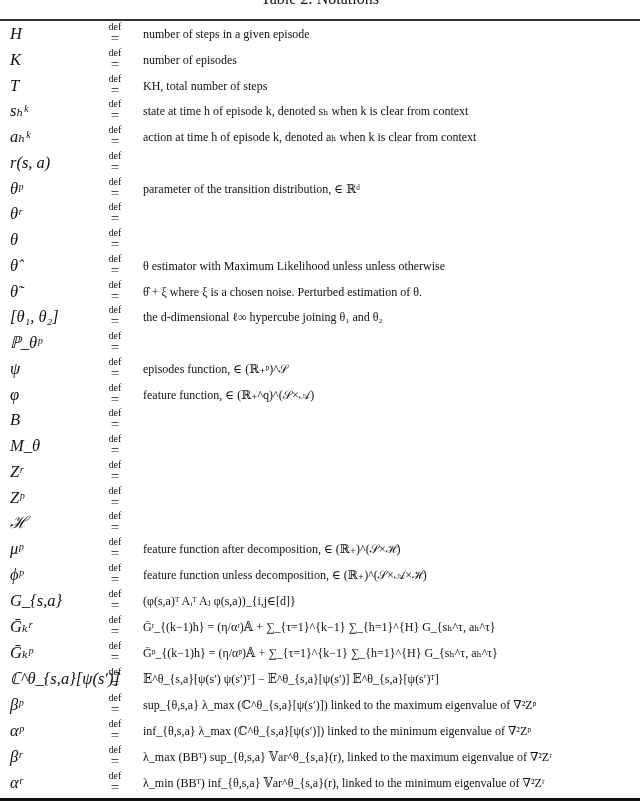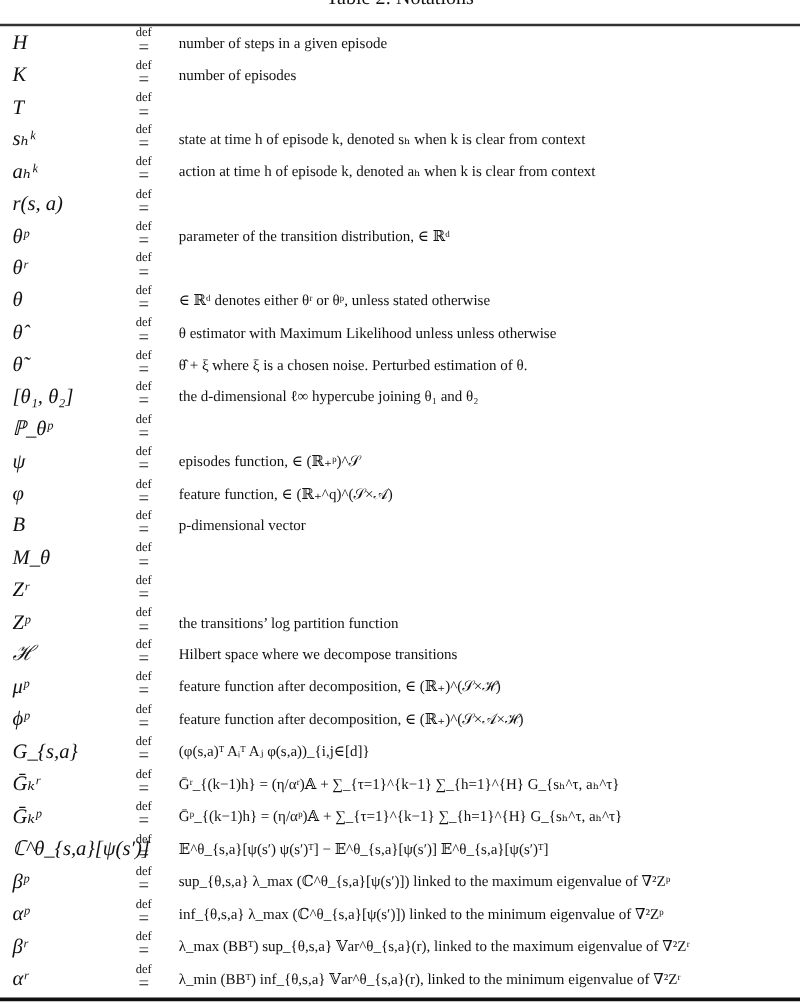--- a/index.html
+++ b/index.html
@@ -108,20 +108,21 @@
       <span class="eq">=</span>
     </span>
     <span class="desc">number of episodes</span>
   </div>
     <div class="row">
     <span class="sym">T</span>
     <span class="def">
       <span class="d">def</span>
       <span class="eq">=</span>
     </span>
+    <span class="desc">KH, total number of steps</span>
   </div>
     <div class="row">
     <span class="sym">sₕᵏ</span>
     <span class="def">
       <span class="d">def</span>
       <span class="eq">=</span>
     </span>
     <span class="desc">state at time h of episode k, denoted sₕ when k is clear from context</span>
   </div>
     <div class="row">
@@ -153,21 +154,20 @@
       <span class="d">def</span>
       <span class="eq">=</span>
     </span>
   </div>
     <div class="row">
     <span class="sym">θ</span>
     <span class="def">
       <span class="d">def</span>
       <span class="eq">=</span>
     </span>
-    <span class="desc">∈ ℝᵈ denotes either θʳ or θᵖ, unless stated otherwise</span>
   </div>
     <div class="row">
     <span class="sym">θ̂</span>
     <span class="def">
       <span class="d">def</span>
       <span class="eq">=</span>
     </span>
     <span class="desc">θ estimator with Maximum Likelihood unless unless otherwise</span>
   </div>
     <div class="row">
@@ -208,21 +208,20 @@
       <span class="eq">=</span>
     </span>
     <span class="desc">feature function, ∈ (ℝ₊^q)^(𝒮×𝒜)</span>
   </div>
     <div class="row">
     <span class="sym">B</span>
     <span class="def">
       <span class="d">def</span>
       <span class="eq">=</span>
     </span>
-    <span class="desc">p-dimensional vector</span>
   </div>
     <div class="row">
     <span class="sym">M_θ</span>
     <span class="def">
       <span class="d">def</span>
       <span class="eq">=</span>
     </span>
   </div>
     <div class="row">
     <span class="sym">Zʳ</span>
@@ -230,45 +229,43 @@
       <span class="d">def</span>
       <span class="eq">=</span>
     </span>
   </div>
     <div class="row">
     <span class="sym">Zᵖ</span>
     <span class="def">
       <span class="d">def</span>
       <span class="eq">=</span>
     </span>
-    <span class="desc">the transitions’ log partition function</span>
   </div>
     <div class="row">
     <span class="sym">ℋ</span>
     <span class="def">
       <span class="d">def</span>
       <span class="eq">=</span>
     </span>
-    <span class="desc">Hilbert space where we decompose transitions</span>
   </div>
     <div class="row">
     <span class="sym">μᵖ</span>
     <span class="def">
       <span class="d">def</span>
       <span class="eq">=</span>
     </span>
     <span class="desc">feature function after decomposition, ∈ (ℝ₊)^(𝒮×ℋ)</span>
   </div>
     <div class="row">
     <span class="sym">ϕᵖ</span>
     <span class="def">
       <span class="d">def</span>
       <span class="eq">=</span>
     </span>
-    <span class="desc">feature function after decomposition, ∈ (ℝ₊)^(𝒮×𝒜×ℋ)</span>
+    <span class="desc">feature function unless decomposition, ∈ (ℝ₊)^(𝒮×𝒜×ℋ)</span>
   </div>
     <div class="row tall">
     <span class="sym">G_{s,a}</span>
     <span class="def">
       <span class="d">def</span>
       <span class="eq">=</span>
     </span>
     <span class="desc">(φ(s,a)ᵀ Aᵢᵀ Aⱼ φ(s,a))_{i,j∈[d]}</span>
   </div>
     <div class="row tall">

